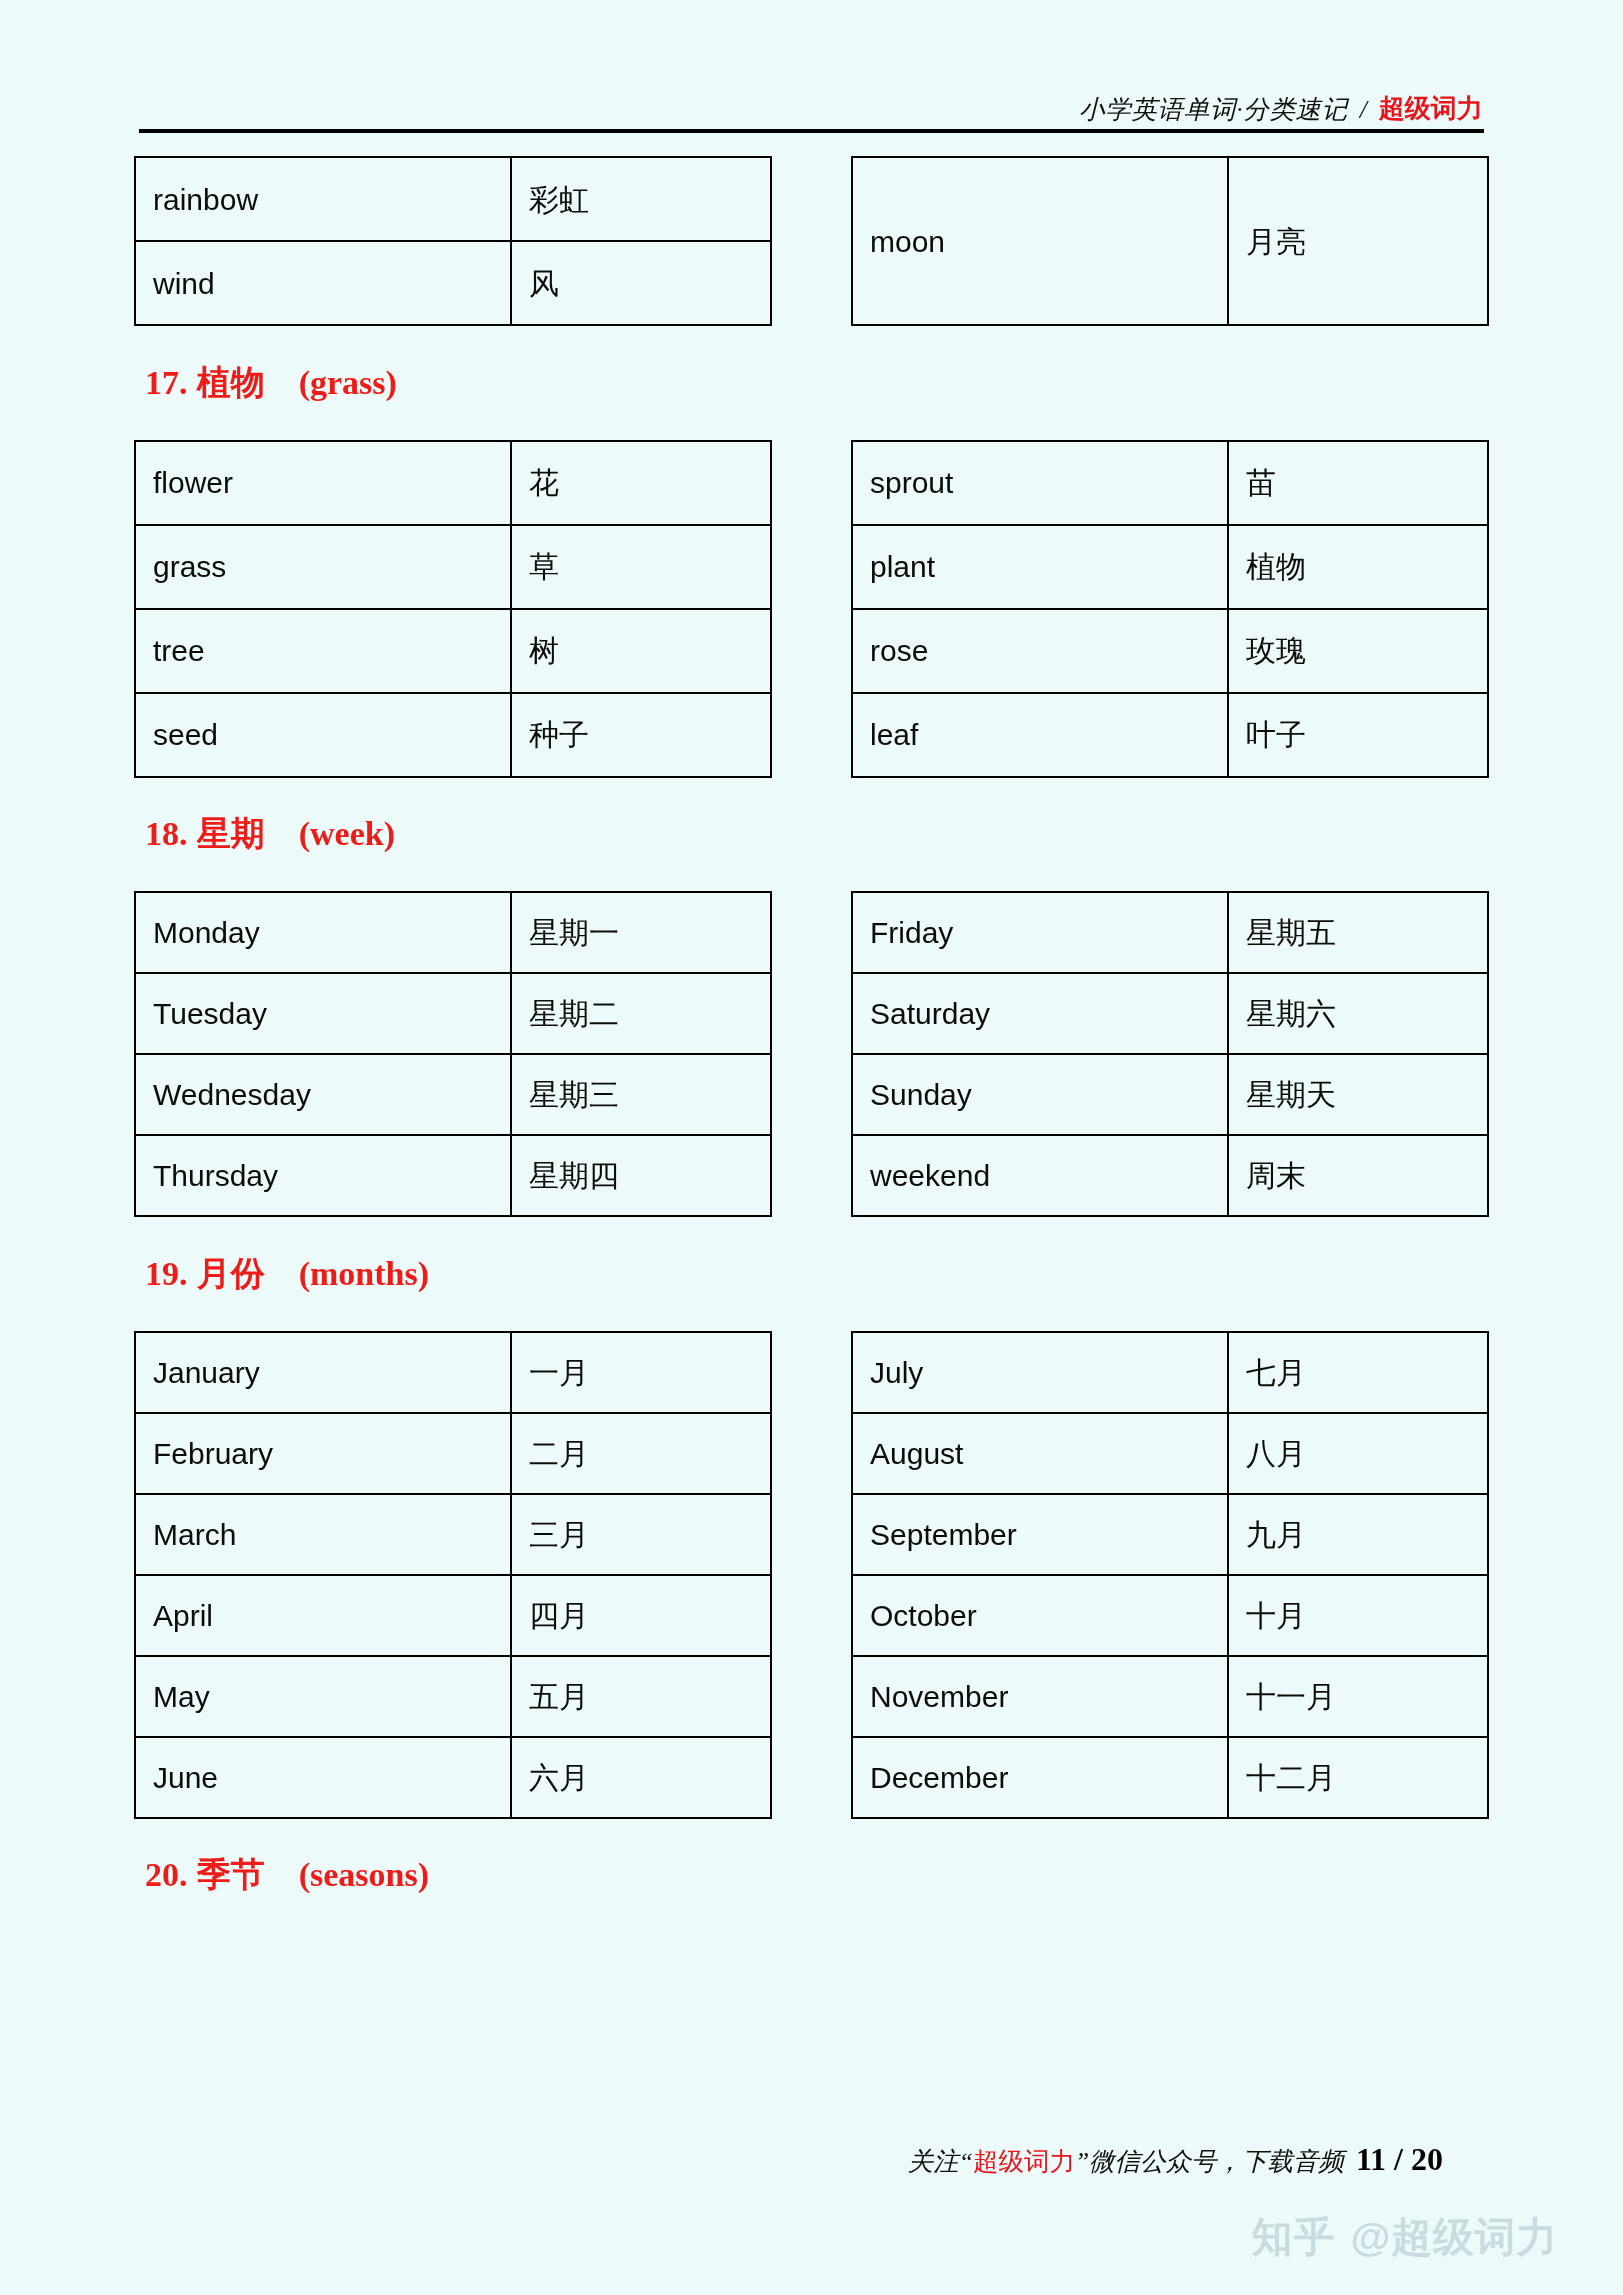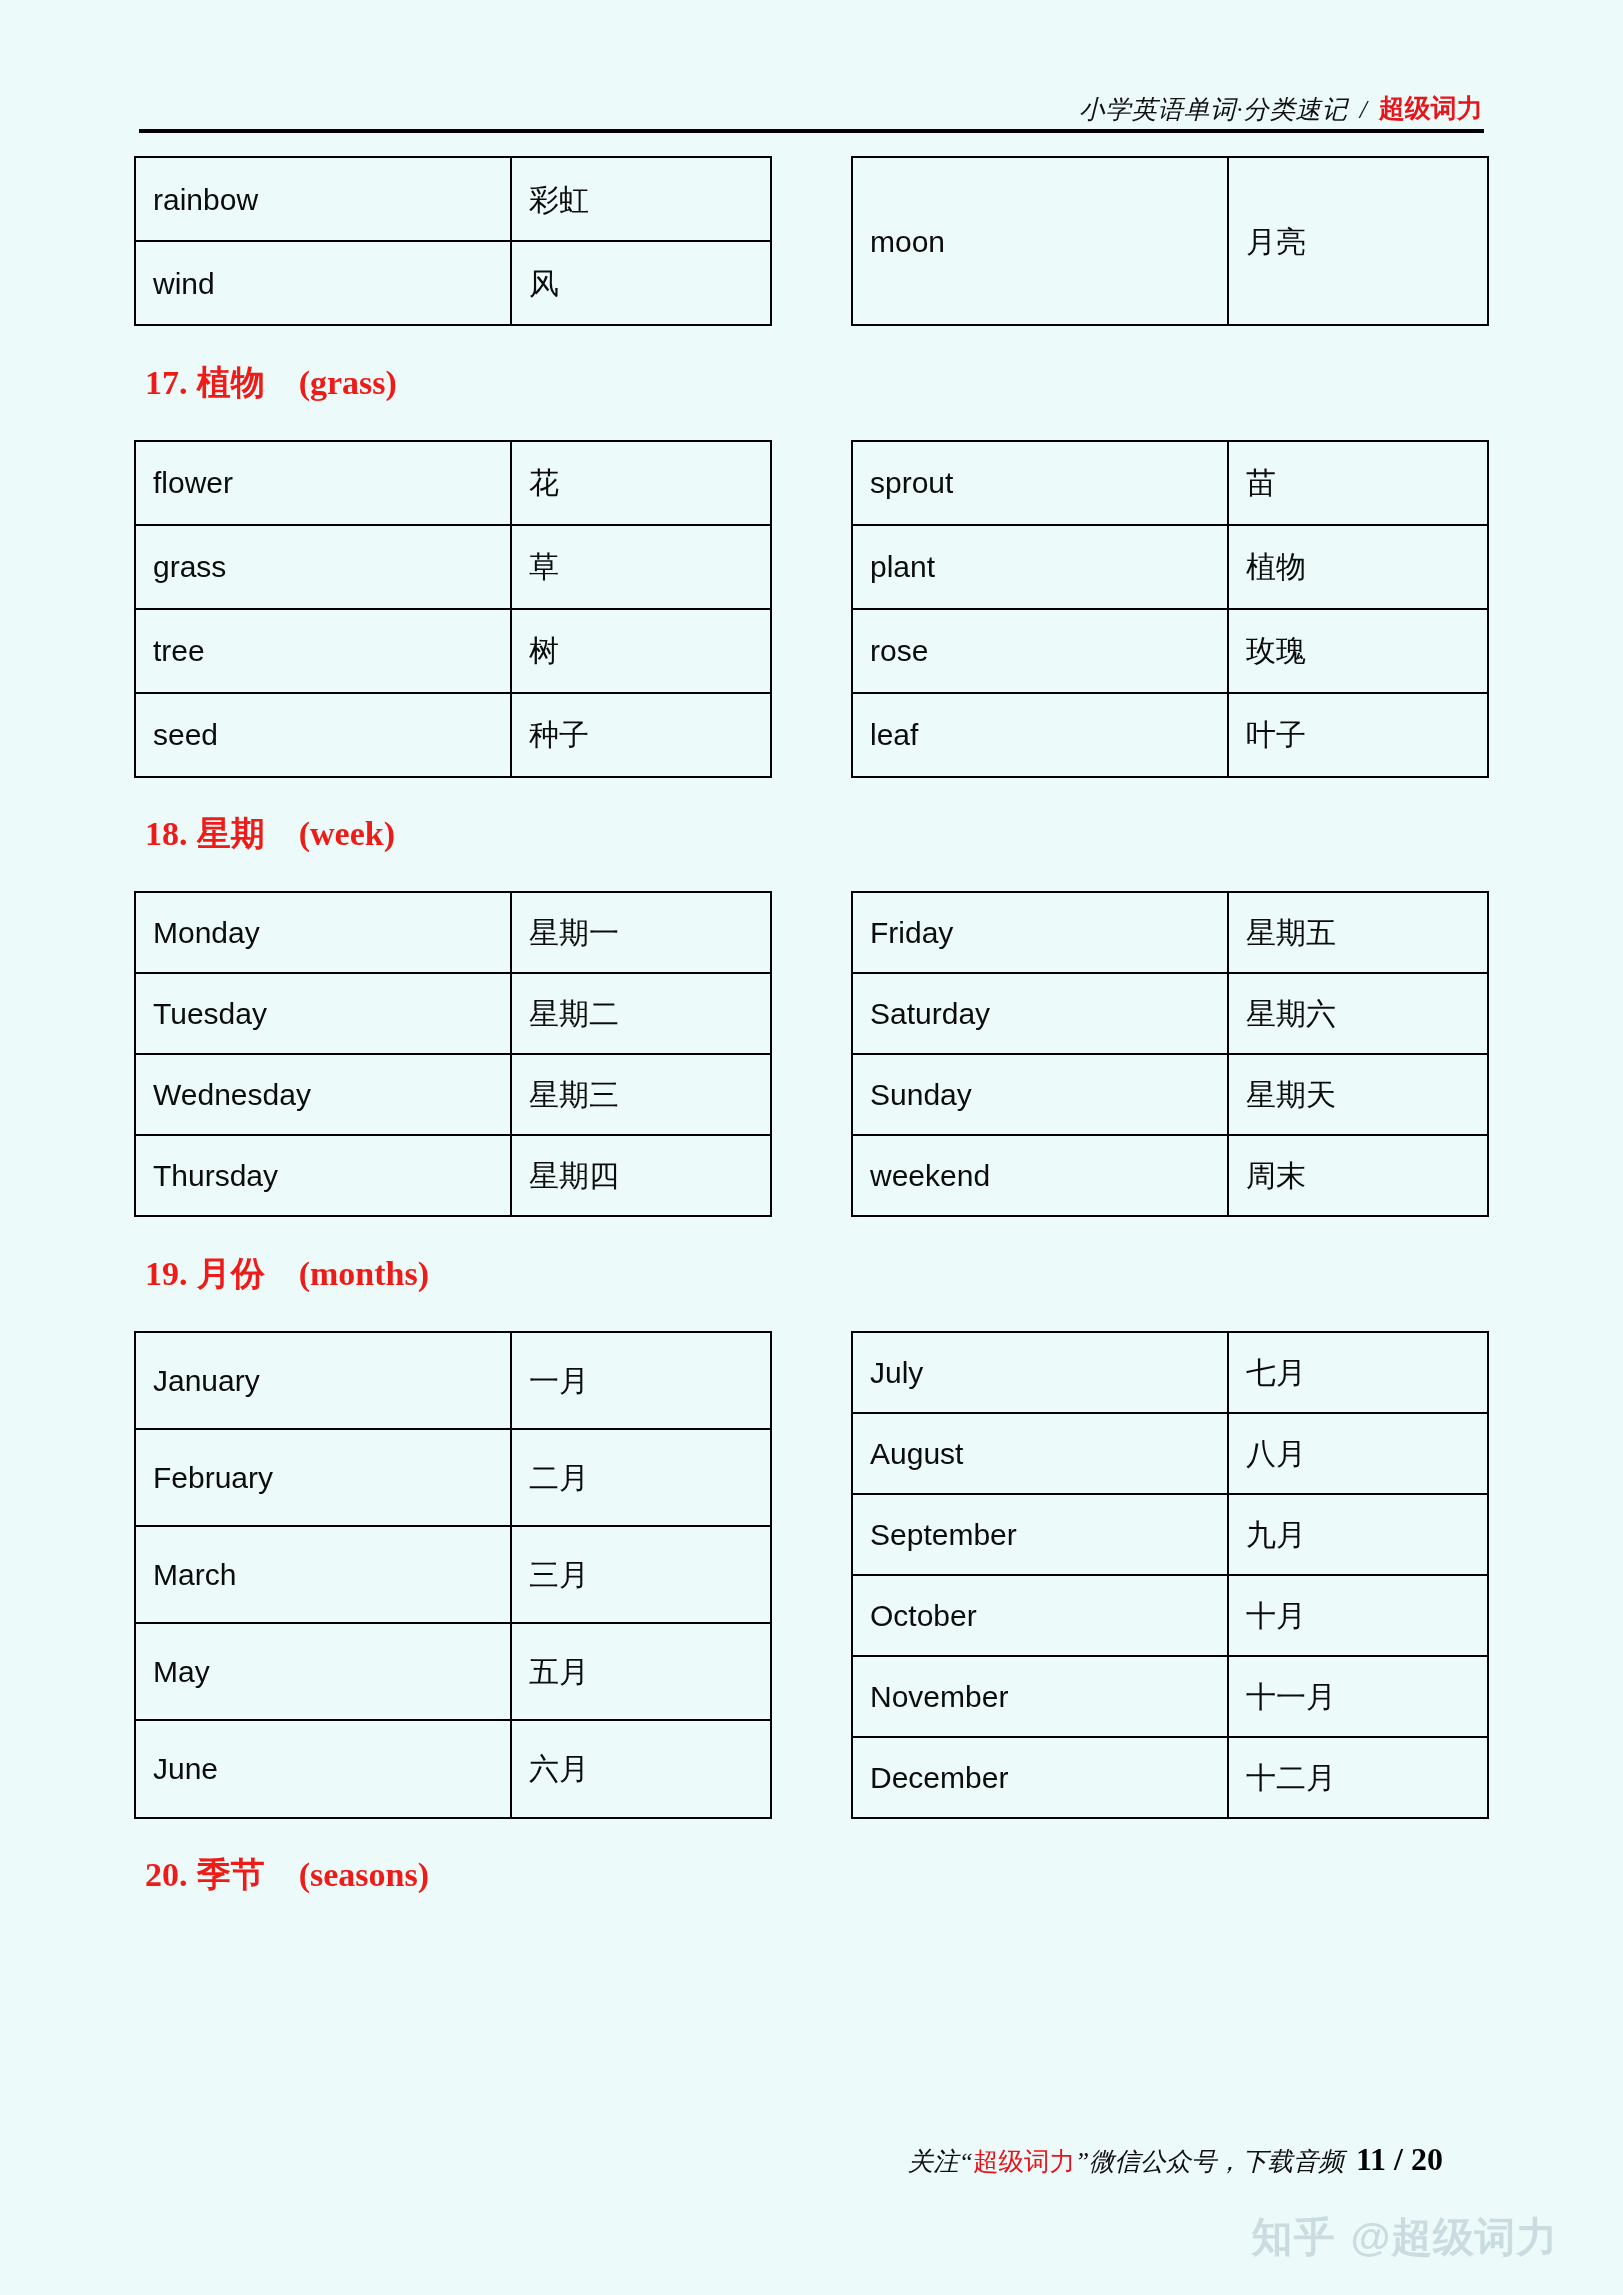--- a/index.html
+++ b/index.html
@@ -372,20 +372,24 @@
             </tr>
             <tr>
               <td class="col-en">February</td>
               <td class="col-zh">二月</td>
             </tr>
             <tr>
               <td class="col-en">March</td>
               <td class="col-zh">三月</td>
             </tr>
             <tr>
+              <td class="col-en">April</td>
+              <td class="col-zh">四月</td>
+            </tr>
+            <tr>
               <td class="col-en">May</td>
               <td class="col-zh">五月</td>
             </tr>
             <tr>
               <td class="col-en">June</td>
               <td class="col-zh">六月</td>
             </tr>
           </tbody>
         </table>
         <table class="vocab-table compact">

